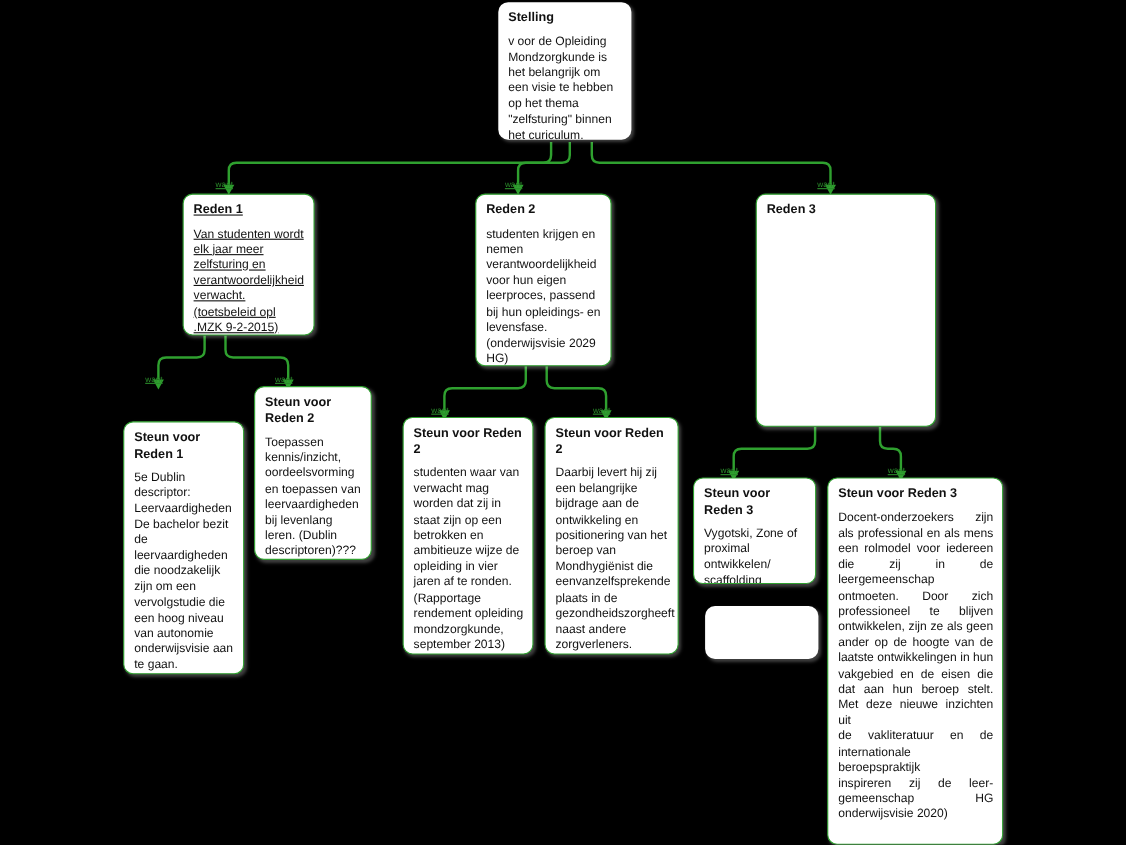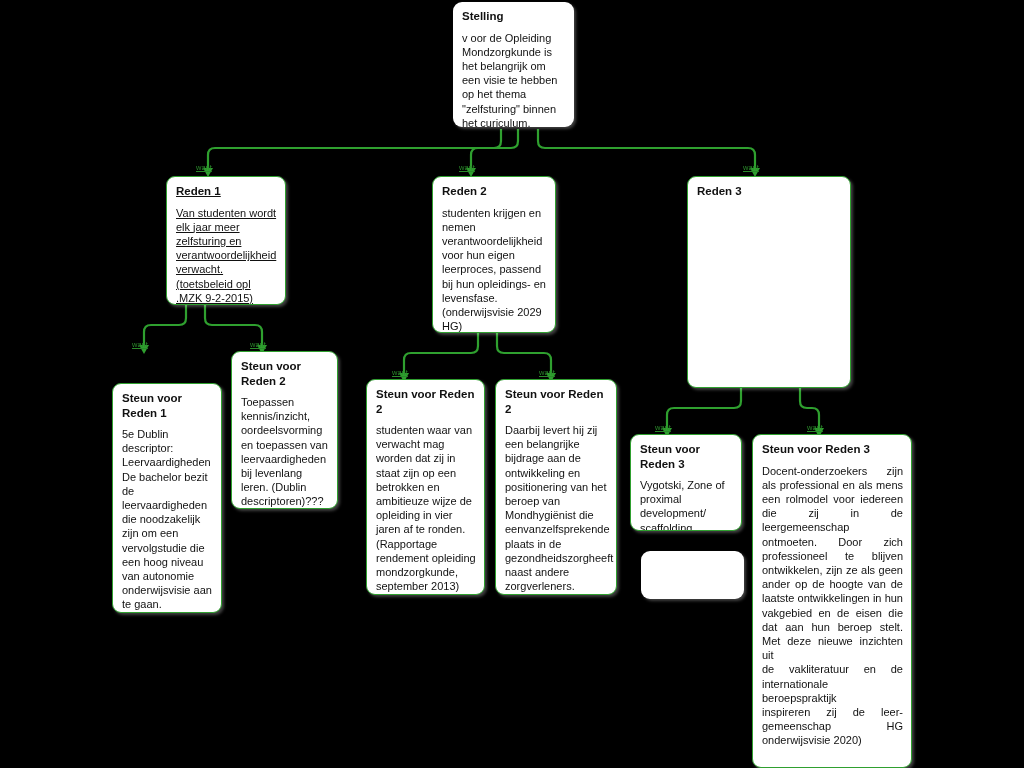--- a/index.html
+++ b/index.html
@@ -115,21 +115,21 @@
     <div class="body">studenten waar van verwacht mag worden dat zij in staat zijn op een betrokken en ambitieuze wijze de opleiding in vier jaren af te ronden. (Rapportage rendement opleiding mondzorgkunde, september 2013)</div>
   </div>
 
   <div class="node bordered" style="left:495px;top:379px;width:122px;height:216px;">
     <div class="title">Steun voor Reden 2</div>
     <div class="body">Daarbij levert hij zij een belangrijke bijdrage aan de ontwikkeling en positionering van het beroep van Mondhygiënist die eenvanzelfsprekende plaats in de gezondheidszorgheeft naast andere zorgverleners.(Missie NVM)</div>
   </div>
 
   <div class="node bordered" style="left:630px;top:434px;width:112px;height:97px;">
     <div class="title">Steun voor Reden 3</div>
-    <div class="body">Vygotski, Zone of proximal development/ scaffolding</div>
+    <div class="body">Vygotski, Zone of proximal ontwikkelen/ scaffolding</div>
   </div>
 
   <div class="node plain" style="left:641px;top:551px;width:103px;height:48px;">
     <div class="title"></div>
     <div class="body"></div>
   </div>
 
   <div class="node bordered justified" style="left:752px;top:434px;width:160px;height:334px;">
     <div class="title">Steun voor Reden 3</div>
     <div class="body">Docent-onderzoekers zijn als professional en als mens een rolmodel voor iedereen die zij in  de leergemeenschap ontmoeten.  Door  zich professioneel te  blijven ontwikkelen,  zijn ze  als geen  ander  op  de  hoogte van  de  laatste ontwikkelingen  in  hun vakgebied  en  de eisen die dat aan hun beroep stelt. Met deze nieuwe inzichten uit

